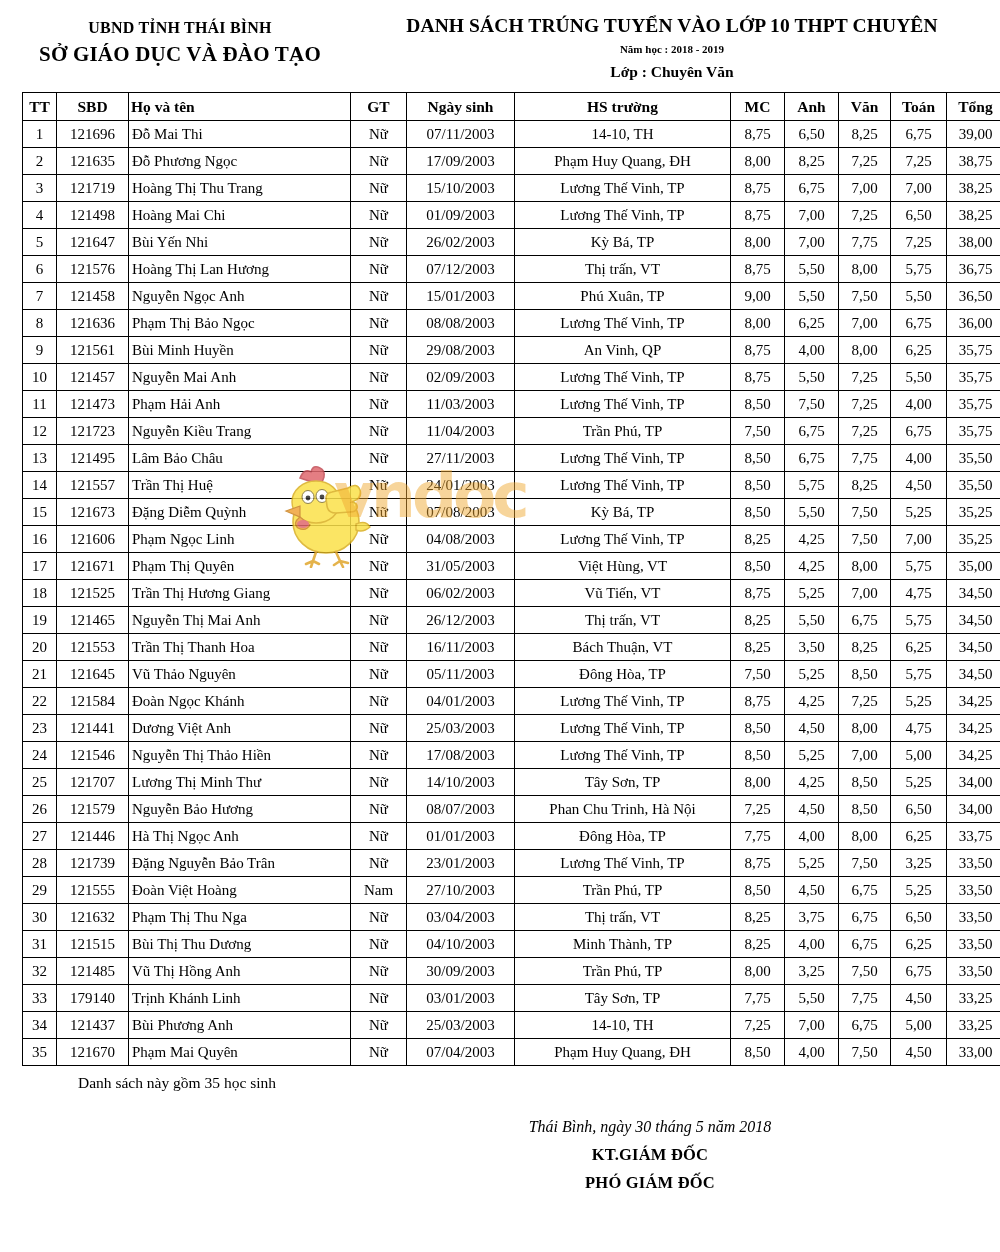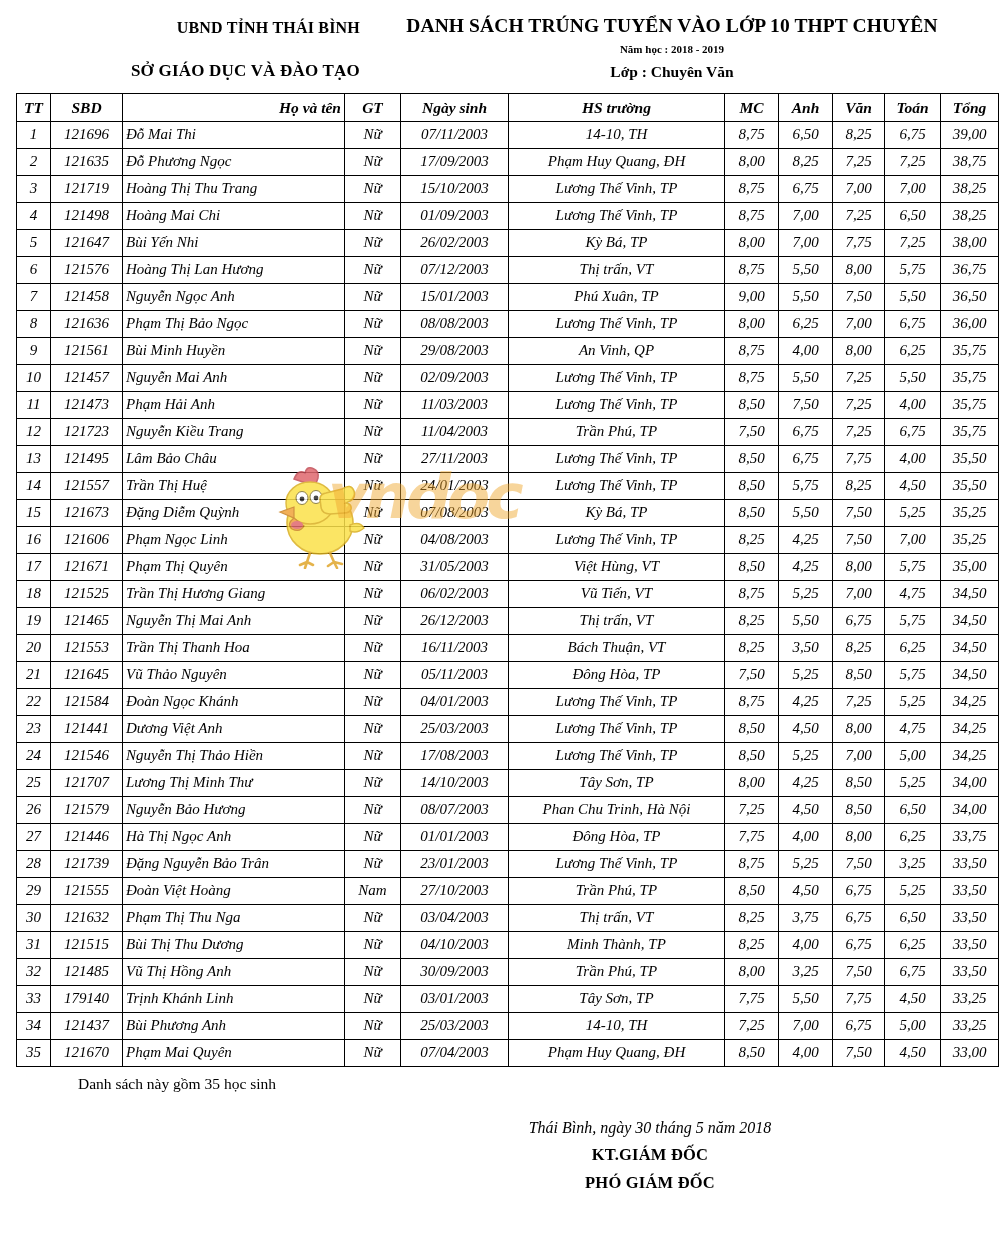--- a/index.html
+++ b/index.html
@@ -18,63 +18,61 @@
   }
 
   
   .header {
     display: flex;
     align-items: flex-start;
     padding: 12px 0 0 0;
   }
   .header-left {
     width: 360px;
-    text-align: right;
+    text-align: center;
     padding-top: 4px;
   }
   .header-right {
     flex: 1;
     text-align: center;
     padding-right: 16px;
   }
   .org-line1 {
     font-size: 16px;
     font-weight: bold;
     letter-spacing: .2px;
     line-height: 1.45;
   }
   .org-line2 {
-    font-size: 17px;
+    font-size: 21px;
     font-weight: bold;
     letter-spacing: .2px;
     line-height: 1.45;
-    margin-top: 20px;
   }
   .doc-title {
     font-size: 19.5px;
     font-weight: bold;
     line-height: 1.4;
     letter-spacing: .1px;
   }
   .doc-sub {
     font-size: 11px;
     font-weight: bold;
     line-height: 1.9;
   }
   .doc-sub2 {
     font-size: 15.5px;
     font-weight: bold;
     line-height: 1.5;
   }
 
   
   .table-wrap {
-    margin: 9px 14px 0 16px;
+    margin: 9px 14px 0 22px;
     position: relative;
-    font-style: italic;
   }
   table.roster {
     border-collapse: collapse;
     width: 972px;
     table-layout: fixed;
     background: transparent;
   }
   table.roster th,
   table.roster td {
     border: 1px solid #000000;
@@ -196,21 +194,21 @@
         <col class="c-mc">
         <col class="c-anh">
       <col class="c-van">
         <col class="c-toan">
         <col class="c-tong">
     </colgroup>
     <thead>
       <tr>
         <th>TT</th>
         <th>SBD</th>
-        <th class="c-name" style="text-align:right;padding-left:14px">Họ và tên</th>
+        <th class="c-name" style="text-align:left;padding-left:2px">Họ và tên</th>
         <th>GT</th>
         <th>Ngày sinh</th>
         <th>HS trường</th>
         <th>MC</th>
         <th>Anh</th>
         <th>Văn</th>
         <th>Toán</th>
         <th>Tổng</th>
       </tr>
     </thead>

